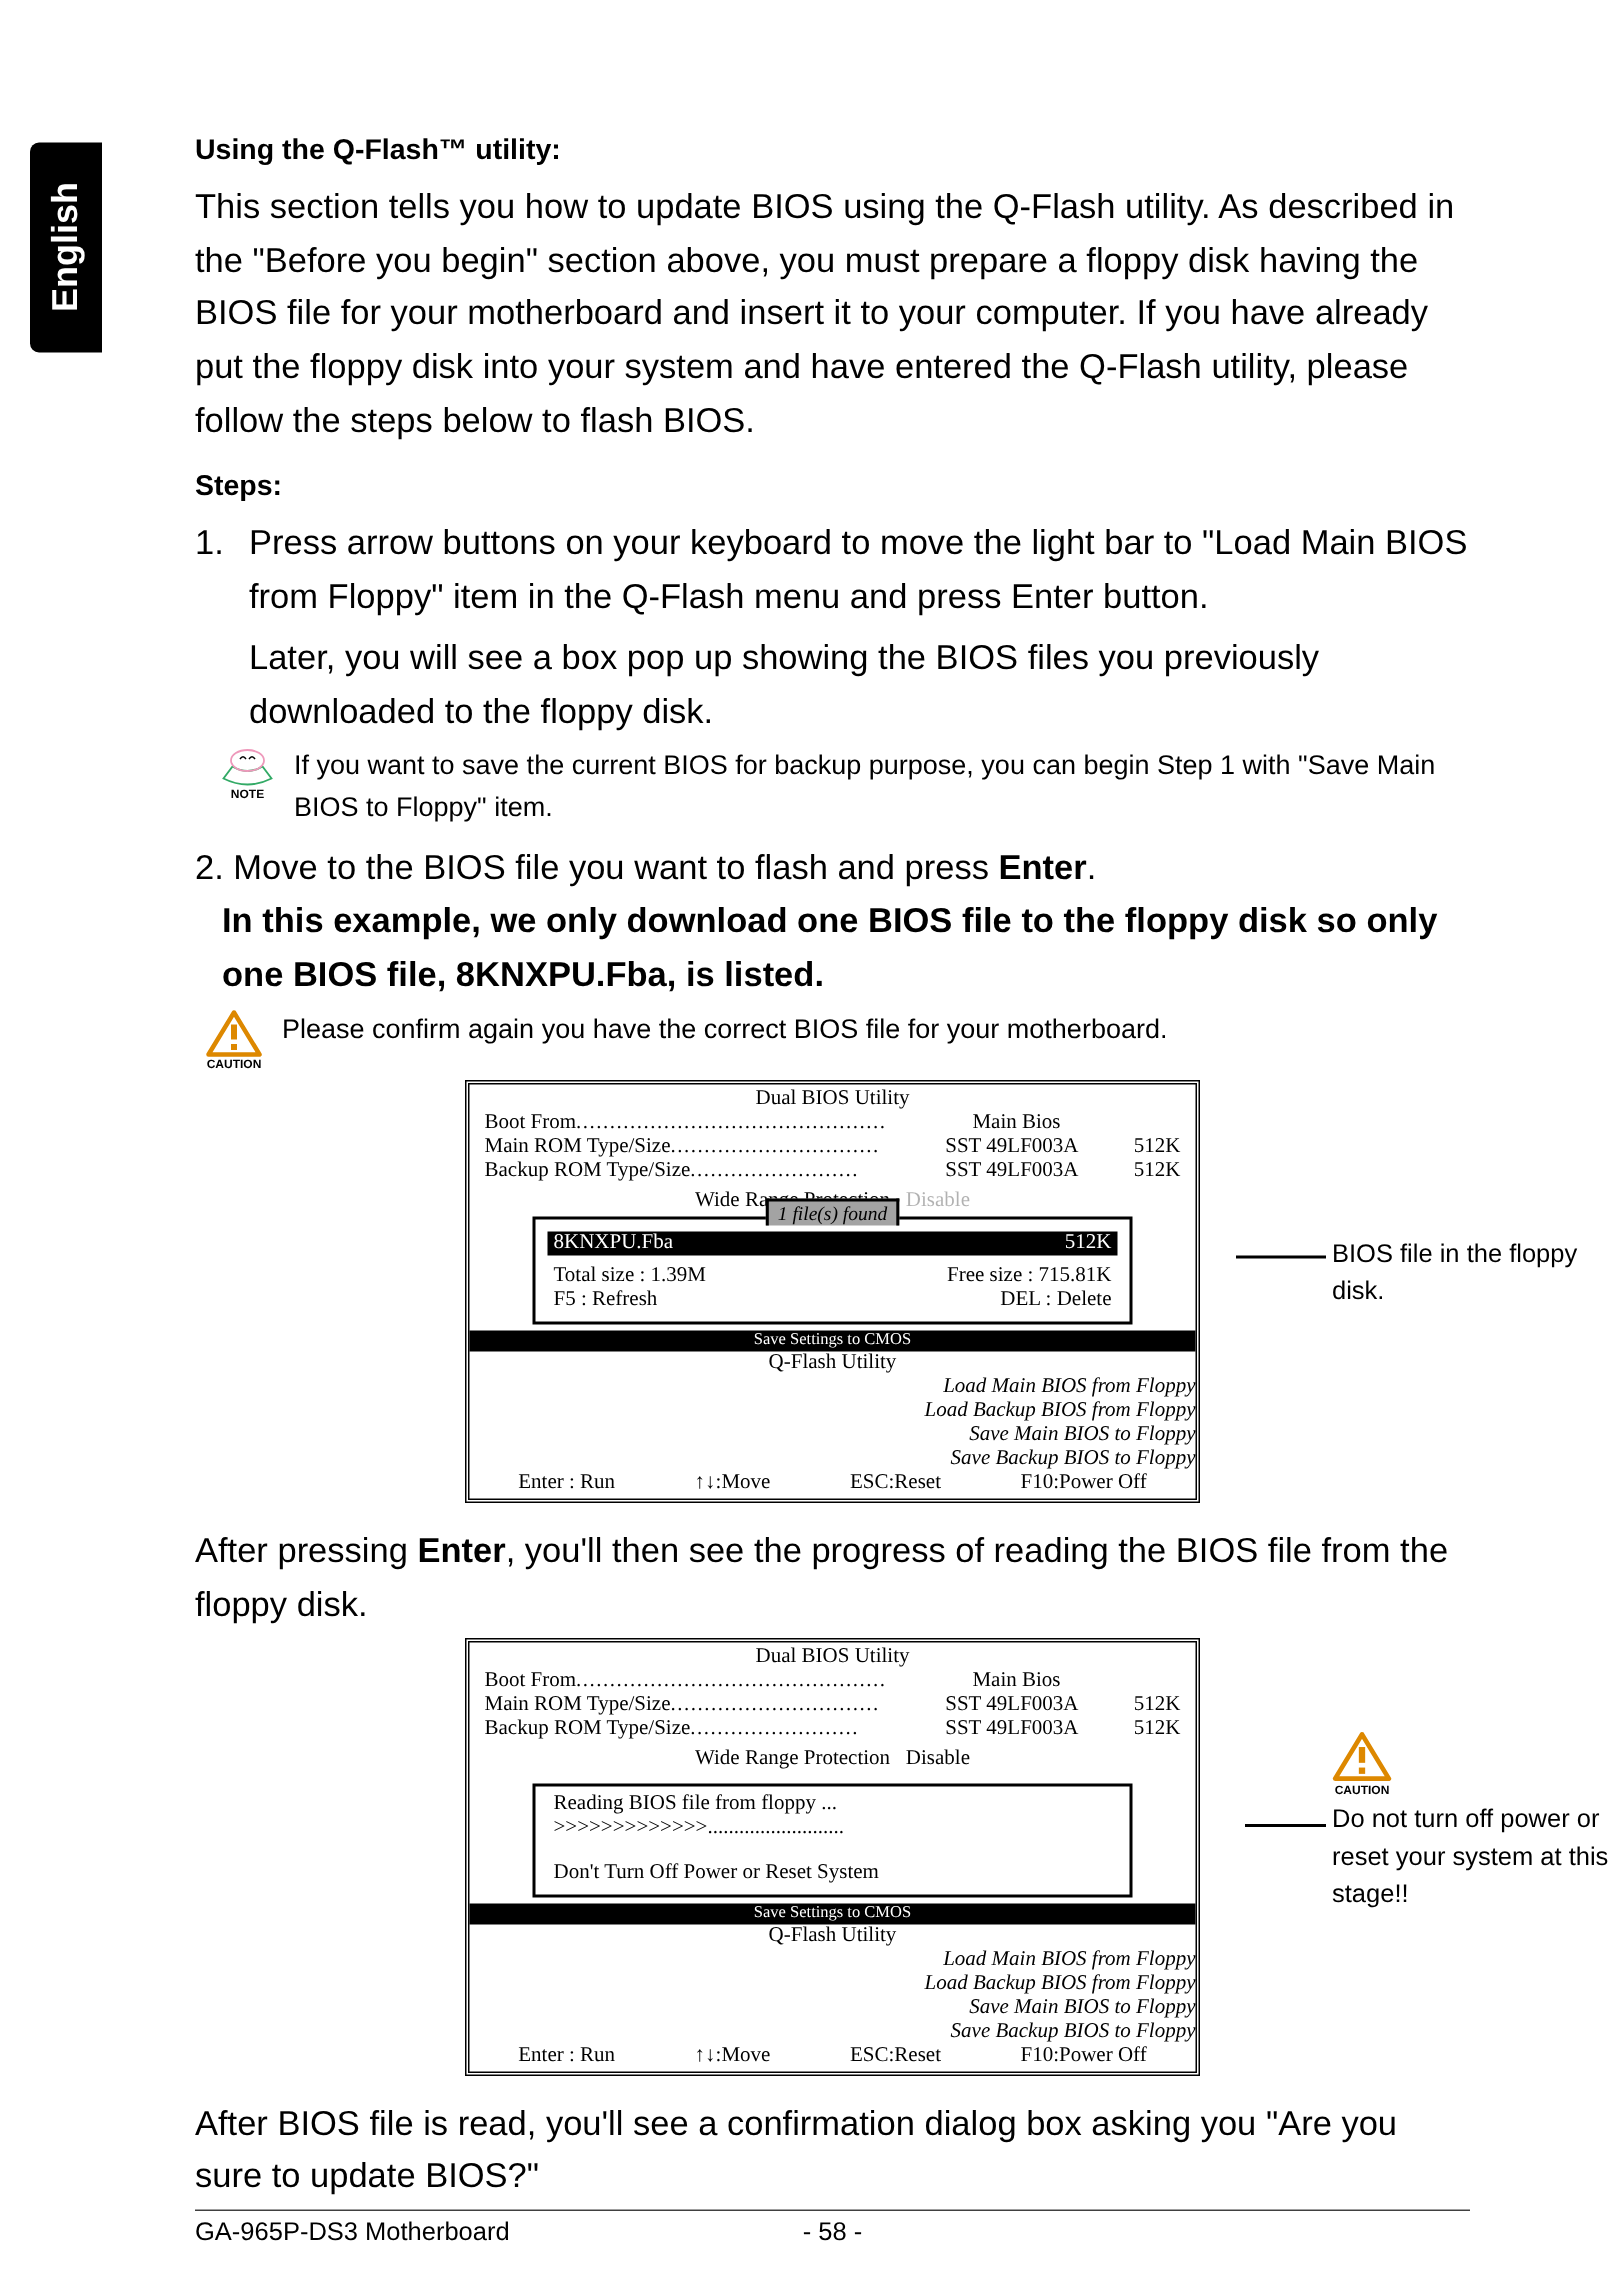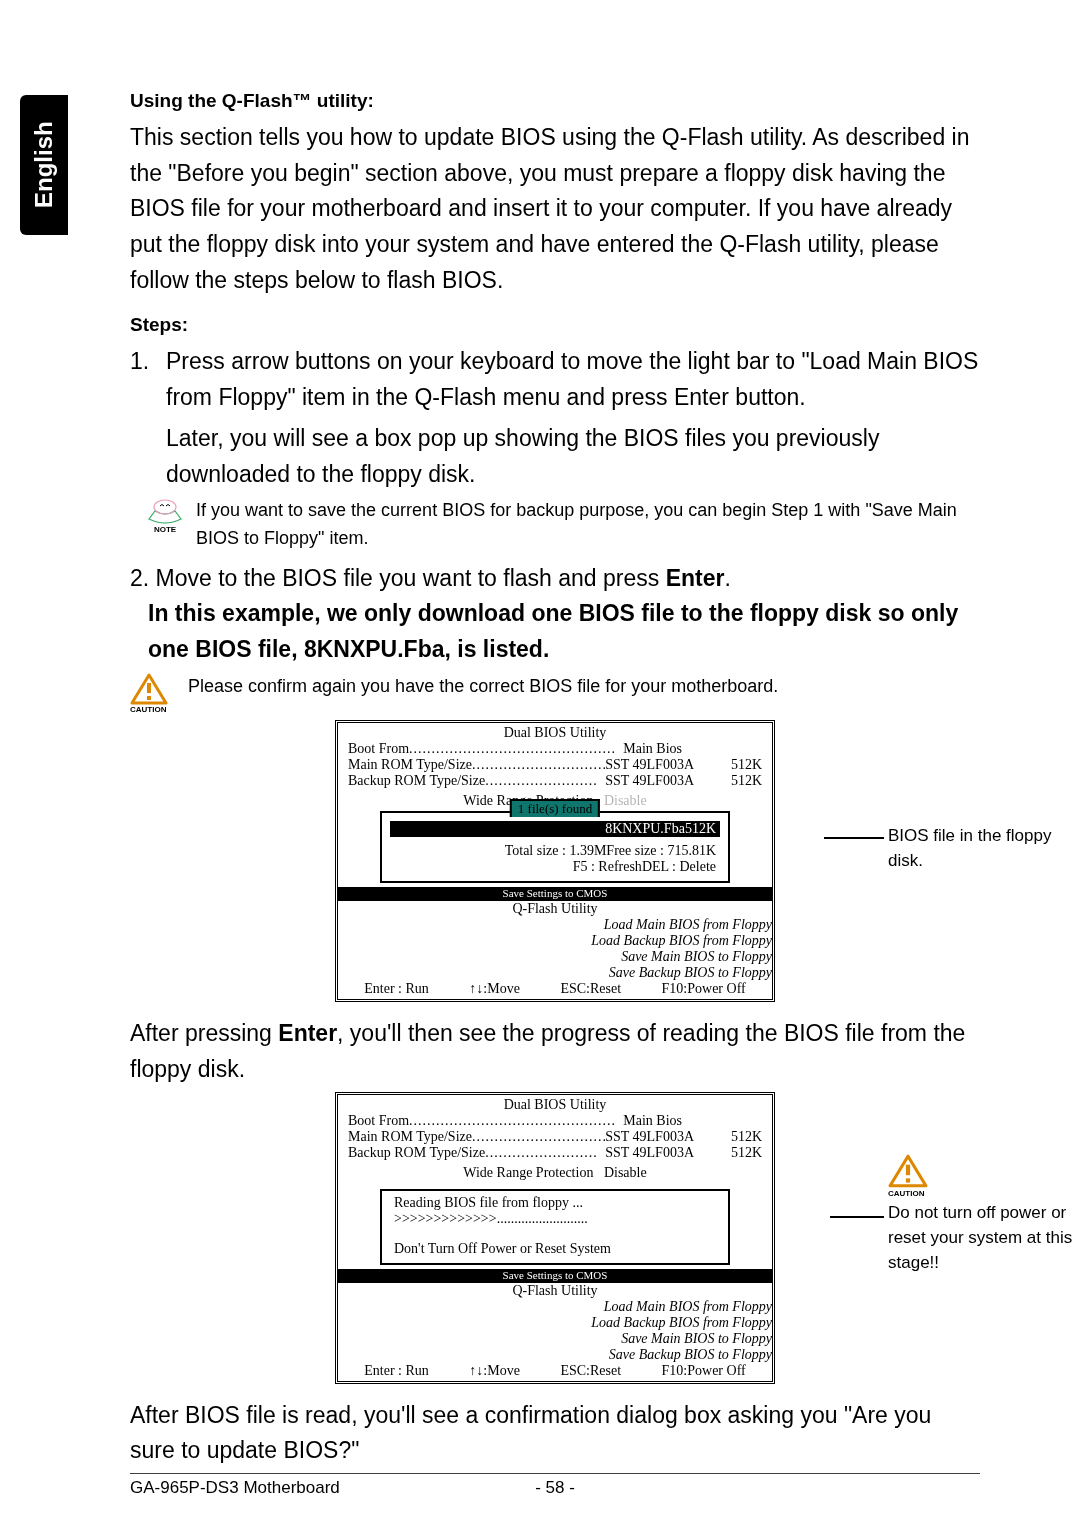--- a/index.html
+++ b/index.html
@@ -37,49 +37,50 @@
   .section { margin-bottom: 16px; }
   ol { list-style: none; padding-left: 0; }
   ol li { position: relative; padding-left: 36px; margin-bottom: 6px; }
   ol li .num { position: absolute; left: 0; }
   .sub { padding-left: 36px; }
   .note-row { display: flex; align-items: flex-start; padding-left: 10px; margin: 4px 0 8px; }
   .note-icon { width: 50px; flex-shrink: 0; display:flex; flex-direction:column; align-items:center; font-size:8px; font-weight:bold;}
   .note-icon svg { width: 36px; height: 28px; }
   .note-text { flex: 1; font-size: 18px; line-height:1.55; padding-left:6px;}
   .caution-row { display:flex; align-items:flex-start; margin: 6px 0 6px; }
-  .caution-icon { width:52px; flex-shrink:0; display:flex; flex-direction:column; align-items:flex-start; font-size:8px; font-weight:bold; color:#000;}
+  .caution-icon { width:52px; flex-shrink:0; display:flex; flex-direction:column; align-items:center; font-size:8px; font-weight:bold; color:#000;}
   .caution-icon svg { width:38px; height:32px; }
   .bios-wrap { display:flex; justify-content:center; margin: 4px 0 14px; position:relative; }
   .bios-box {
     border: 3px double #000;
-    width: 440px;
+    width: 490px;
     font-family: 'Times New Roman', serif;
     font-size: 14px;
     background: #fff;
   }
   .bios-pad { padding: 2px 10px 0 10px; }
   .bios-title { text-align:center; }
   .bios-line { display:flex; }
   .bios-dots { flex:1; overflow:hidden; letter-spacing:1px; }
   .bios-popup-outer { margin: 4px 10px 0 10px; text-align:center; }
   .bios-popup {
     border: 2px solid #000;
     margin: 2px 22px 0 22px;
     padding: 4px 12px 6px 12px;
     text-align:left;
     position: relative;
     background:#fff;
   }
   .popup-tab {
     position:absolute; top:-14px; left:50%; transform:translateX(-50%);
-    background:#0f766e; padding:0 6px; border-left:2px solid #000; border-right:2px solid #000; border-top:2px solid #000;
+    background:#a3a3a3; padding:0 6px; border-left:2px solid #000; border-right:2px solid #000; border-top:2px solid #000;
     font-size:13px;
-  }
-  .popup-row { display:flex; justify-content:flex-end; }
+    font-style:italic;
+  }
+  .popup-row { display:flex; justify-content:space-between; }
   .bios-barstripe { height:14px; background:#000; color:#fff; margin:4px 0 0; text-align:center; font-size:11px; overflow:hidden;}
   .bios-footer { text-align:center; }
   .bios-menu div { text-align:right;font-style:italic; }
   .bios-keys { display:flex; justify-content:space-around; padding:0 6px 2px; }
   .side-annot { position:absolute; font-size:17px; line-height:1.45; }
   .annot-line { position:absolute; height:2px; background:#000; }
   .footer-bar { border-top:1px solid #404040; margin-top:4px; padding-top:4px; display:flex; font-size:17px;}
   .footer-left { flex:1; }
   .footer-center { width:80px; text-align:center; }
   .footer-right { flex:1; }

